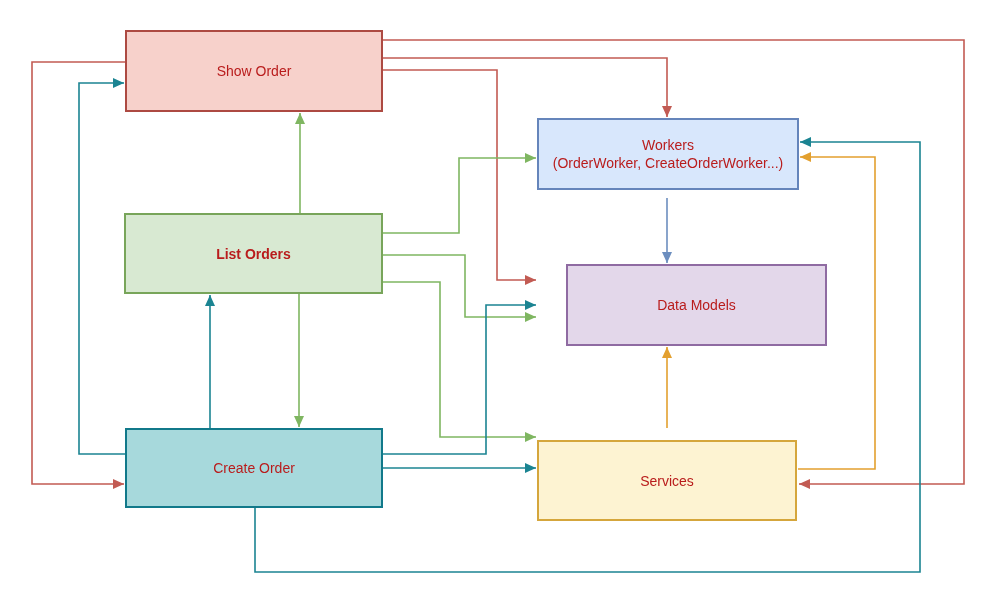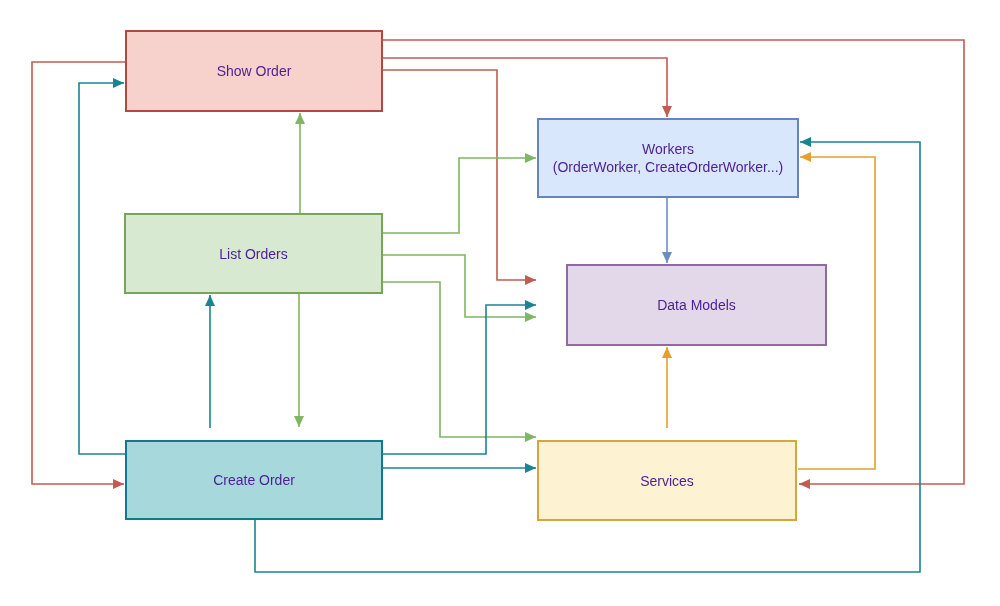--- a/index.html
+++ b/index.html
@@ -26,29 +26,29 @@
     position: absolute;
     box-sizing: border-box;
     border: 2px solid #000;
     display: flex;
     flex-direction: column;
     align-items: center;
     justify-content: center;
     text-align: center;
     font-size: 14px;
     line-height: 18px;
-    color: #4c1d95;
+    color: #b91c1c;
     z-index: 2;
   }
   .node .subtitle:empty { display: none; }
   
   #node-0 { left: 125px; top: 30px;  width: 258px; height: 82px; }
   #node-1 { left: 124px; top: 213px; width: 259px; height: 81px; }
-  #node-2 { left: 125px; top: 440px; width: 258px; height: 80px; }
-  #node-3 { left: 537px; top: 118px; width: 262px; height: 80px; }
+  #node-2 { left: 125px; top: 428px; width: 258px; height: 80px; }
+  #node-3 { left: 537px; top: 118px; width: 262px; height: 72px; }
   #node-4 { left: 566px; top: 264px; width: 261px; height: 82px; }
   #node-5 { left: 537px; top: 440px; width: 260px; height: 81px; }
 </style>
 </head>
 <body>
 
 <div class="canvas">
 
   <svg id="edge-layer" viewBox="0 0 1000 606" xmlns="http://www.w3.org/2000/svg">
       <defs>
@@ -88,21 +88,21 @@
       <polyline points="667,428 667,347" fill="none" stroke="#e3a02f" stroke-width="1.6" marker-end="url(#arrow-yellow)"></polyline>
       <polyline points="798,469 875,469 875,157 800,157" fill="none" stroke="#e3a02f" stroke-width="1.6" marker-end="url(#arrow-yellow)"></polyline>
       <polyline points="667,198 667,263" fill="none" stroke="#6c8ebf" stroke-width="1.6" marker-end="url(#arrow-blue)"></polyline>
     </svg>
 
   <div class="node" id="node-0" style="background: rgb(247, 209, 203); border-color: rgb(173, 74, 66);">
     <div class="title">Show Order</div>
 
   </div>
 
-  <div class="node" id="node-1" style="background: rgb(216, 233, 210); border-color: rgb(120, 165, 90);">
+  <div class="node" id="node-1" style="background: rgb(216, 233, 210); border-color: rgb(120, 165, 90); font-weight: bold;">
     <div class="title">List Orders</div>
 
   </div>
 
   <div class="node" id="node-2" style="background: rgb(167, 217, 220); border-color: rgb(17, 121, 138);">
     <div class="title">Create Order</div>
 
   </div>
 
   <div class="node" id="node-3" style="background: rgb(216, 231, 252); border-color: rgb(101, 133, 187);">

